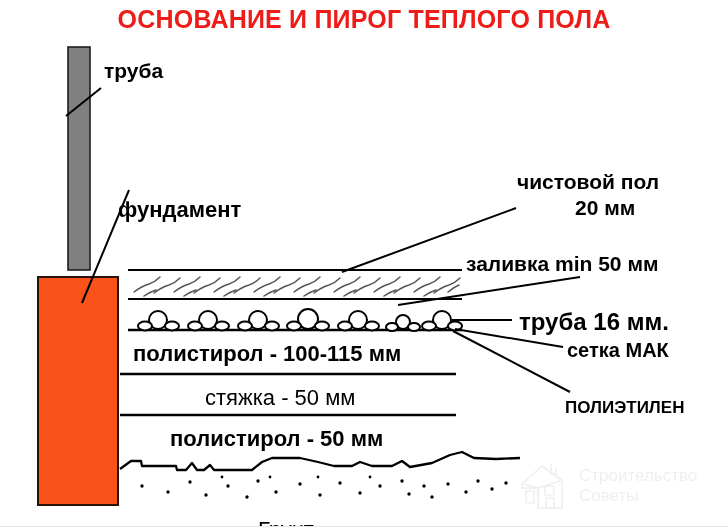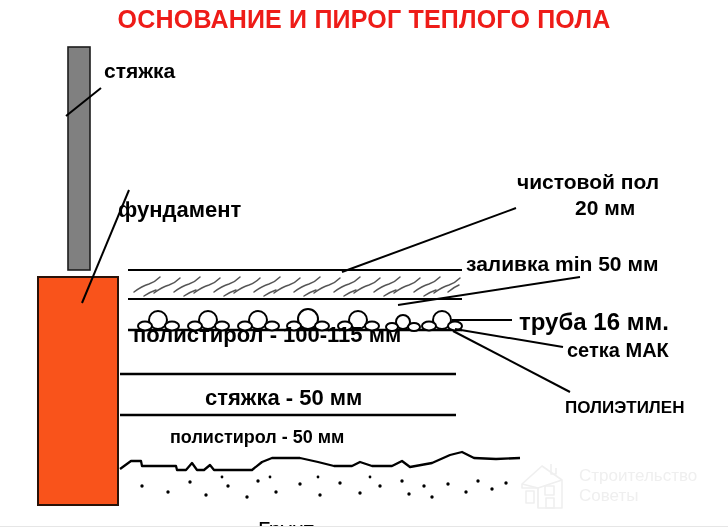--- a/index.html
+++ b/index.html
@@ -45,23 +45,23 @@
     letter-spacing: 0.2px;
   }
   #label-wall        { left: 104px; top: 60px;  font-size: 21px; font-weight: bold; }
   #label-foundation  { left: 118px; top: 168px; font-size: 22px; font-weight: bold; margin-top: 31px; }
   #label-finish-1    { left: 517px; top: 171px; font-size: 21px; font-weight: bold; }
   #label-finish-2    { left: 575px; top: 197px; font-size: 21px; font-weight: bold; }
   #label-pour        { left: 466px; top: 253px; font-size: 21px; font-weight: bold; text-align: center; }
   #label-pipe        { left: 519px; top: 310px; font-size: 24px; font-weight: bold; }
   #label-mesh        { left: 567px; top: 340px; font-size: 20px; font-weight: bold; }
   #label-poly        { left: 565px; top: 399px; font-size: 17px; font-weight: bold; }
-  #label-styro-100   { left: 133px; top: 324px; font-size: 22px; font-weight: bold; }
-  #label-screed      { left: 205px; top: 387px; font-size: 22px; font-weight: bold; }
-  #label-styro-50    { left: 170px; top: 428px; font-size: 18px; font-weight: bold; }
+  #label-styro-100   { left: 133px; top: 343px; font-size: 22px; font-weight: bold; }
+  #label-screed      { left: 205px; top: 387px; font-size: 22px; font-weight: normal; }
+  #label-styro-50    { left: 170px; top: 428px; font-size: 22px; font-weight: bold; }
   #label-ground      { left: 258px; top: 482px; font-size: 22px; font-weight: normal; margin-top: 37px; }
 
   #watermark {
     position: absolute;
     left: 516px;
     top: 455px;
     width: 205px;
     height: 62px;
     display: flex;
     align-items: center;
@@ -200,21 +200,21 @@
       <line x1="516" y1="208" x2="342" y2="272"></line>
       <line x1="580" y1="277" x2="398" y2="305"></line>
       <line x1="512" y1="320" x2="452" y2="320"></line>
       <line x1="563" y1="347" x2="455" y2="329"></line>
       <line x1="570" y1="392" x2="453" y2="331"></line>
     </g>
   </svg>
 
   <div class="txt" id="title-text">ОСНОВАНИЕ И ПИРОГ ТЕПЛОГО ПОЛА</div>
 
-  <div class="txt" id="label-wall">стяжка</div>
+  <div class="txt" id="label-wall">труба</div>
   <div class="txt" id="label-foundation">фундамент</div>
   <div class="txt" id="label-finish-1">чистовой пол</div>
   <div class="txt" id="label-finish-2">20 мм</div>
   <div class="txt" id="label-pour">заливка min 50 мм</div>
   <div class="txt" id="label-pipe">труба 16 мм.</div>
   <div class="txt" id="label-poly">ПОЛИЭТИЛЕН</div>
   <div class="txt" id="label-mesh">сетка МАК</div>
   <div class="txt" id="label-styro-100">полистирол - 100-115 мм</div>
   <div class="txt" id="label-screed">стяжка - 50 мм</div>
   <div class="txt" id="label-styro-50">полистирол - 50 мм</div>

